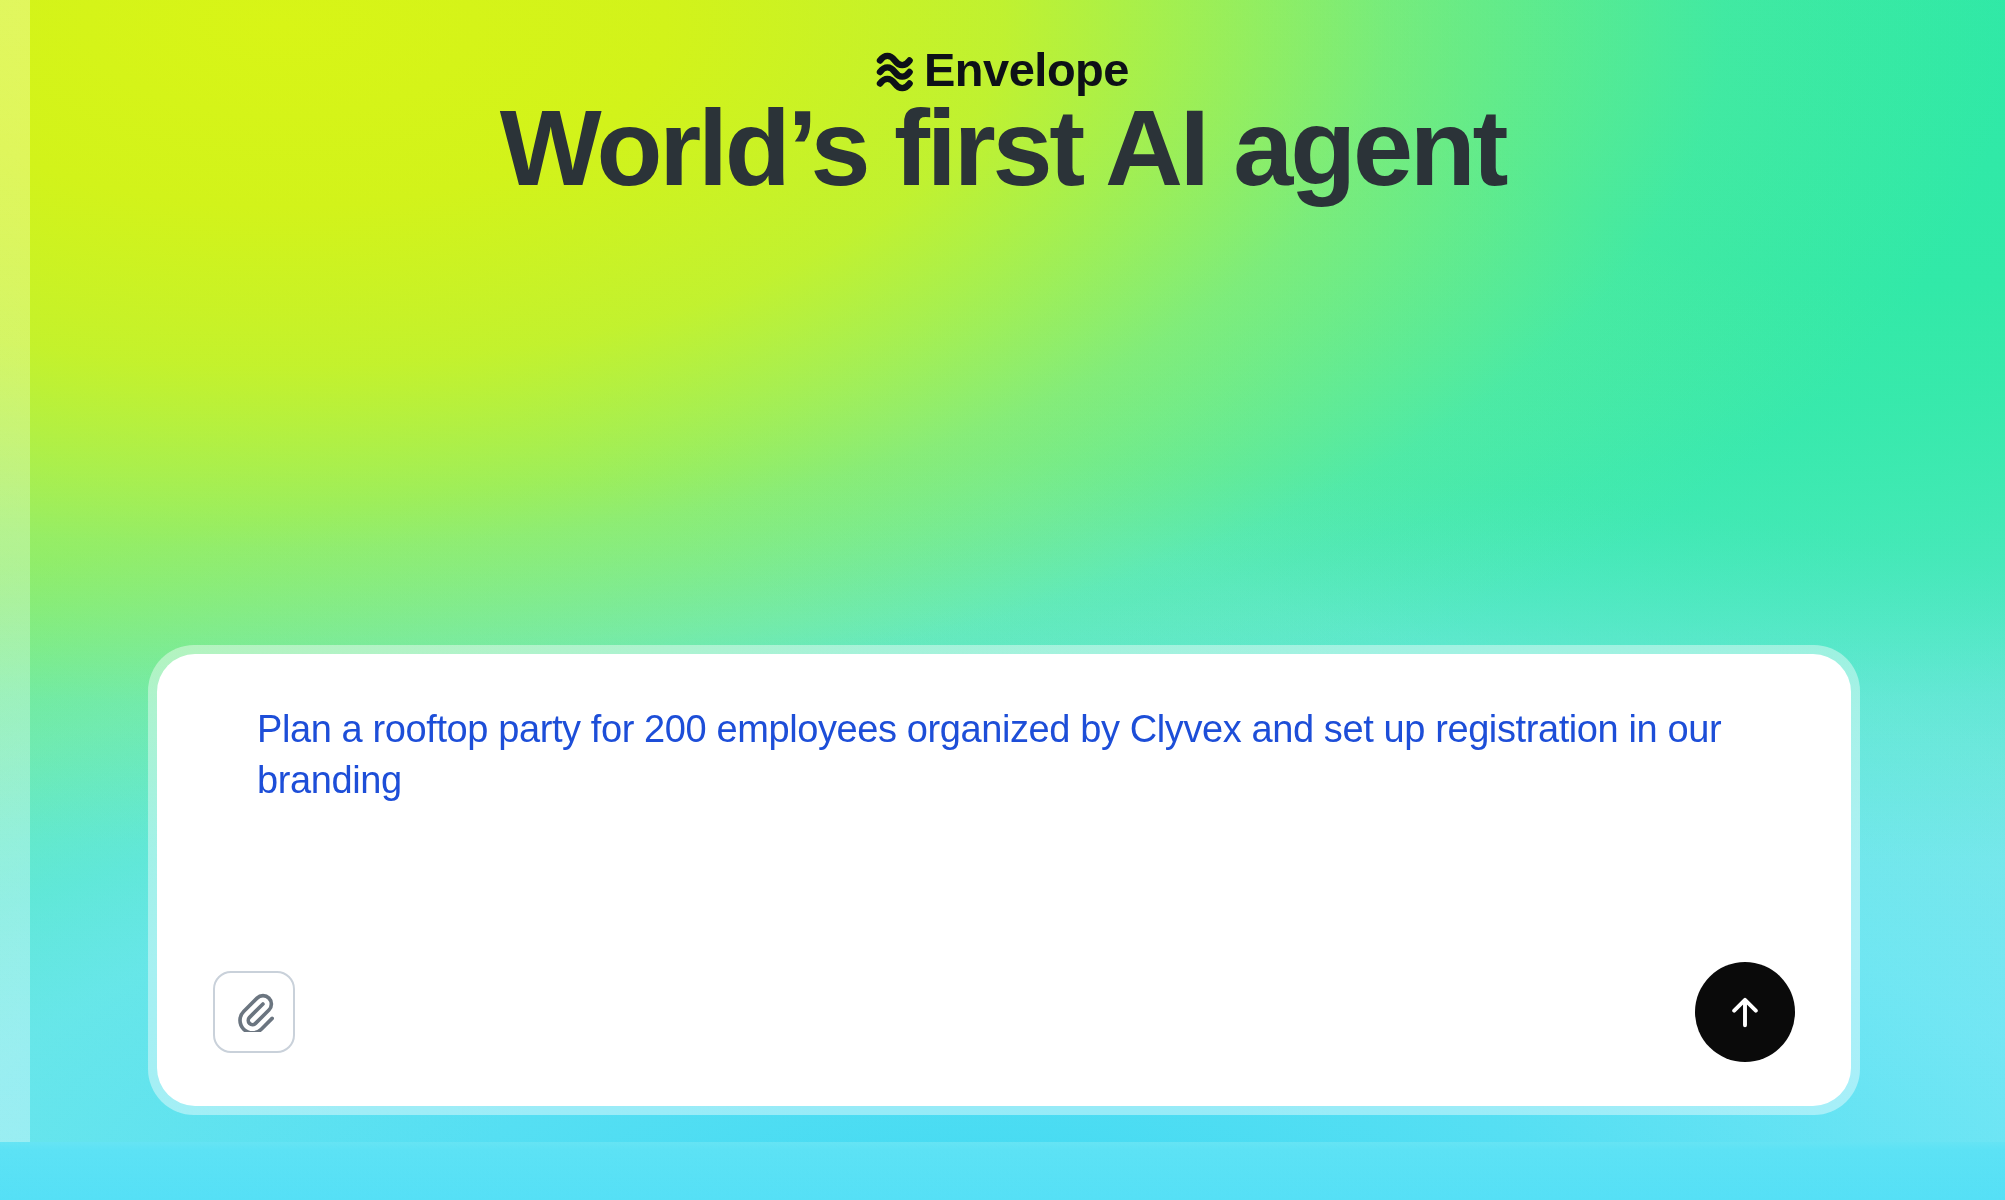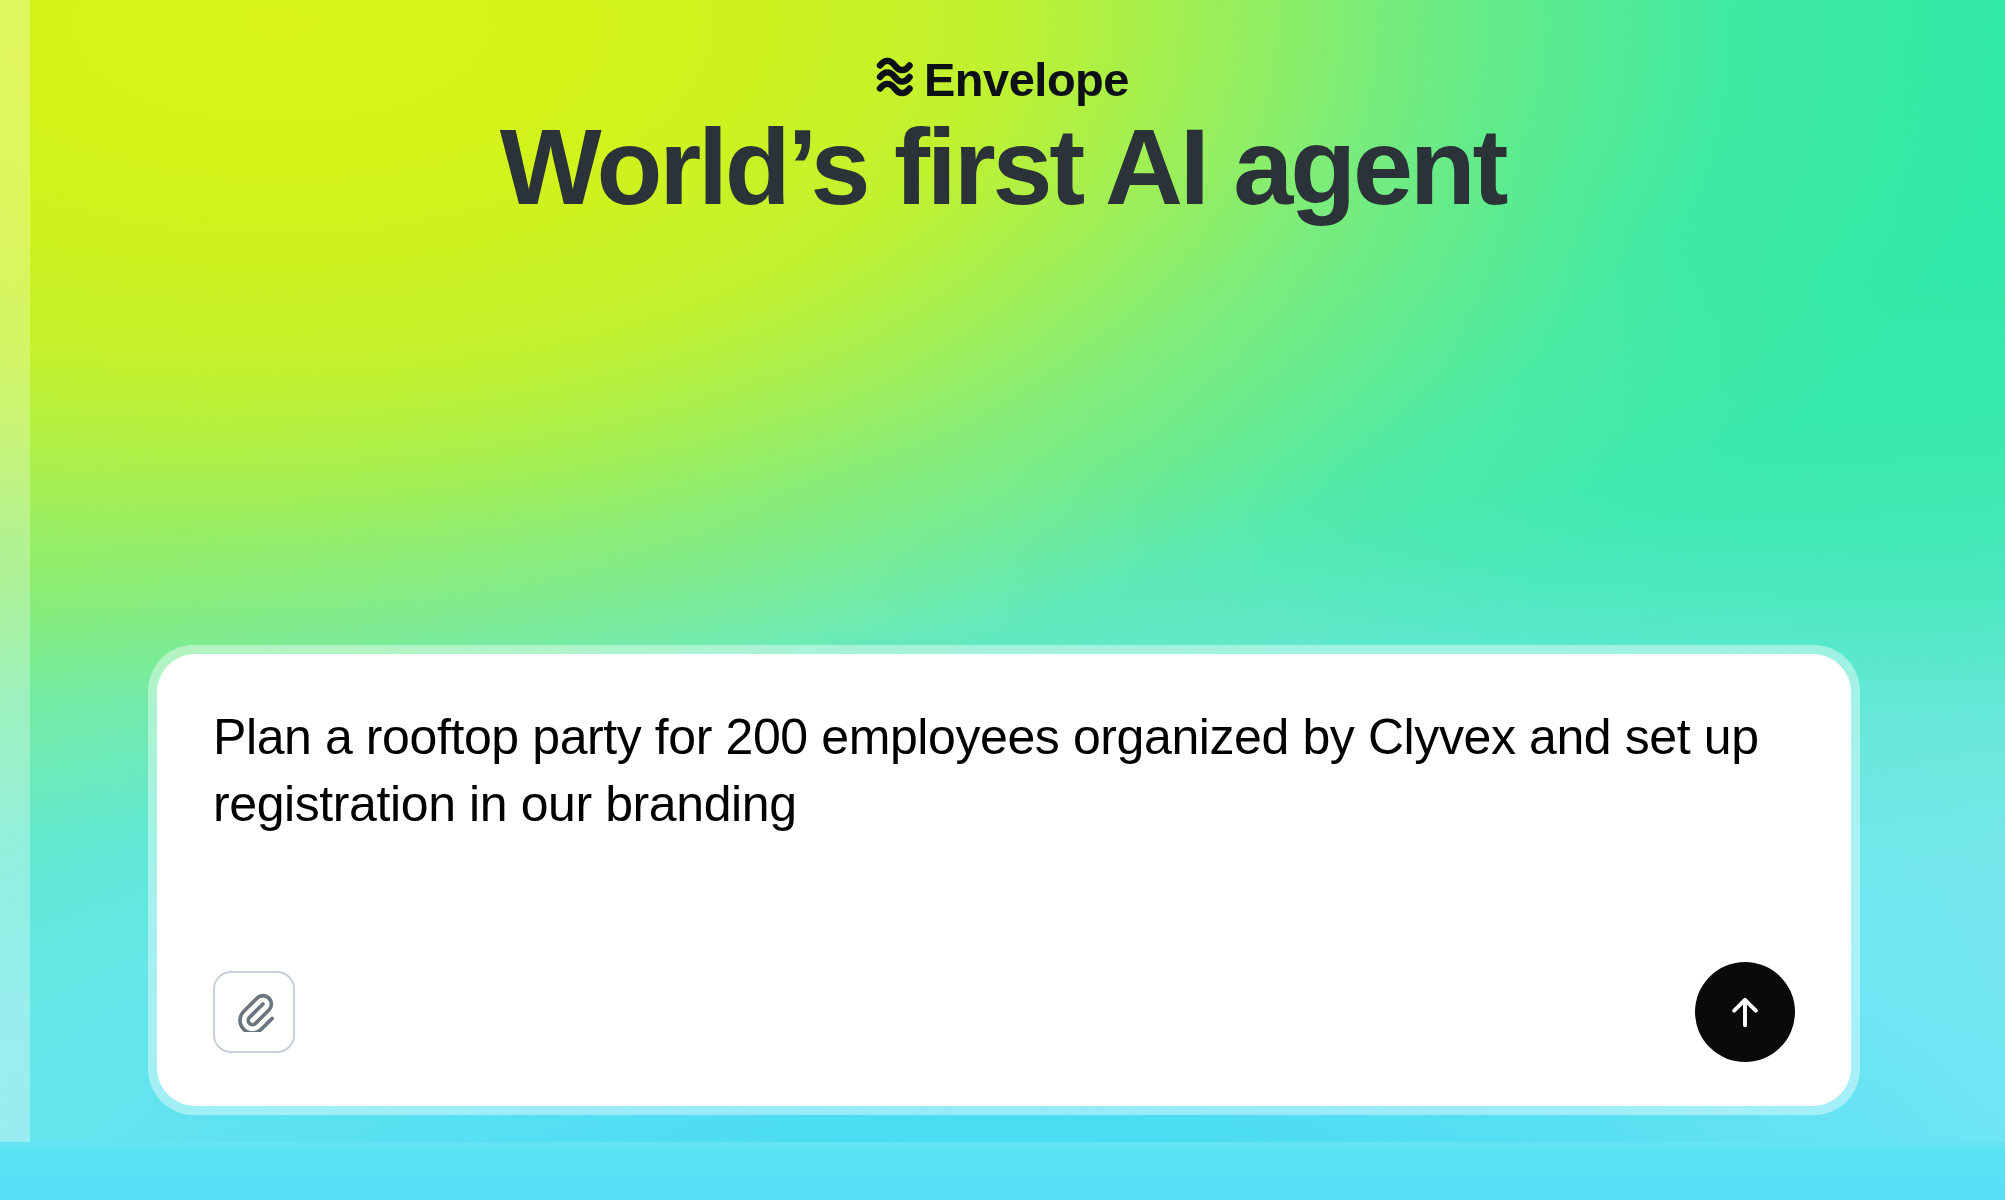--- a/index.html
+++ b/index.html
@@ -75,23 +75,23 @@
     position: absolute;
     inset: 0;
     display: flex;
     flex-direction: column;
     align-items: center;
     z-index: 5;
   }
 
   
   .brand {
-    margin-top: 56px;
-    display: flex;
-    align-items: flex-start;
+    margin-top: 37px;
+    display: flex;
+    align-items: flex-end;
     height: 56px;
   }
   .brand-mark {
     display: block;
     width: 48px;
     height: 42px;
   }
   .brand-name {
     font-size: 47px;
     font-weight: 700;
@@ -137,26 +137,27 @@
     height: 100%;
     background: #ffffff;
     border-radius: 38px;
     position: relative;
     padding: 50px 56px 0 56px;
     display: flex;
     flex-direction: column;
   }
 
   .composer-text {
-    font-size: 50px;
+    font-size: 38px;
     line-height: 1.33;
-    color: #000000;
+    color: #1d4ed8;
     letter-spacing: -0.4px;
     max-width: 1570px;
     white-space: pre-wrap;
+    margin-left: 44px;
   }
 
   .composer-toolbar {
     position: absolute;
     left: 56px;
     right: 56px;
     bottom: 44px;
     display: flex;
     align-items: center;
     justify-content: space-between;

